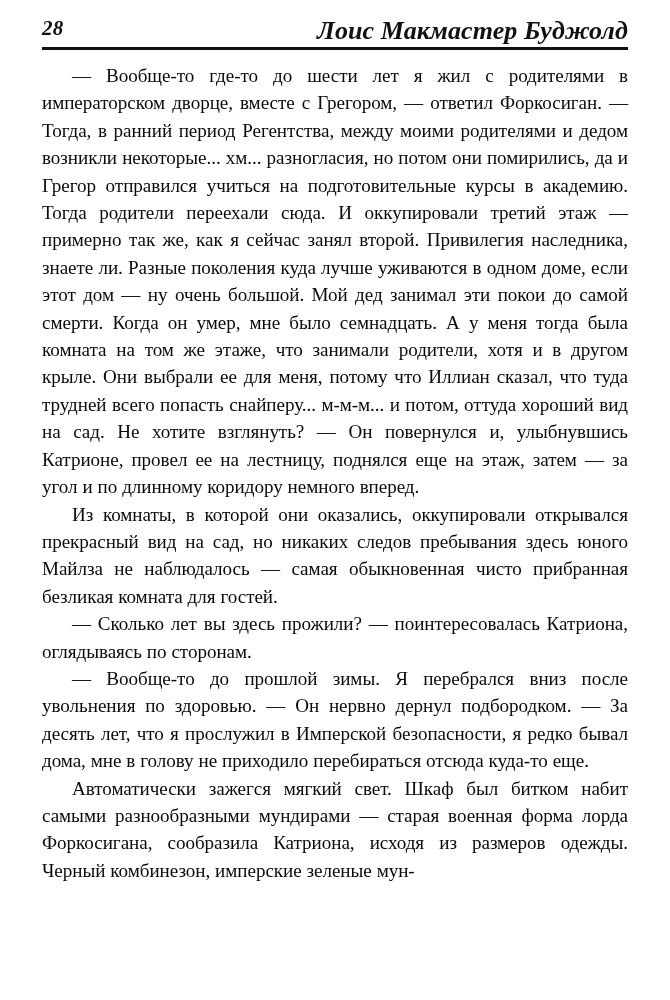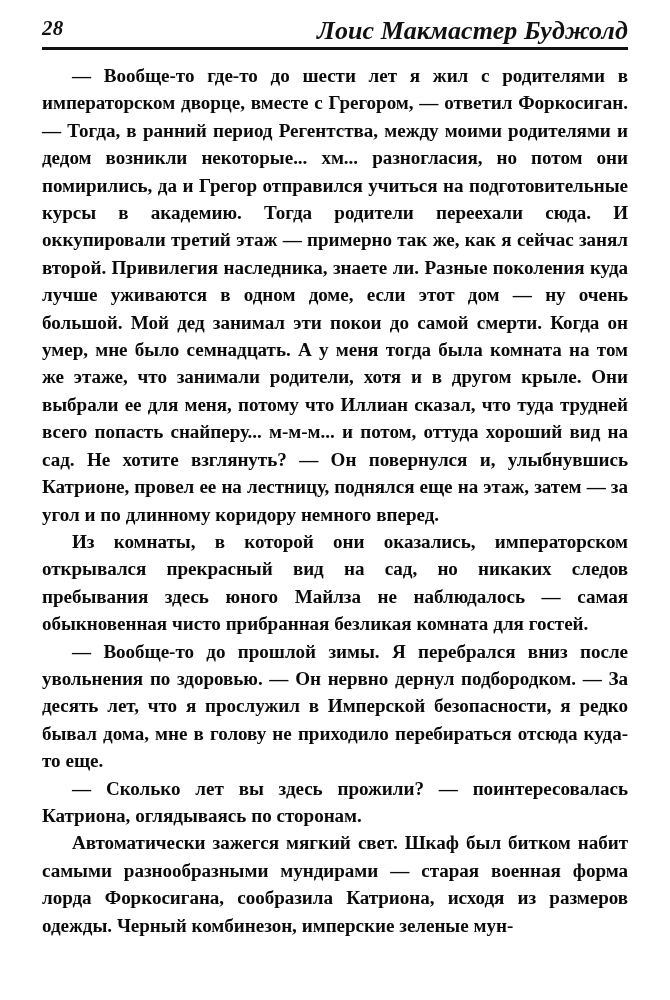--- a/index.html
+++ b/index.html
@@ -68,21 +68,21 @@
     left: 42px;
     top: 62px;
     width: 586px;
   }
 
   .para {
     margin: 0;
     text-indent: 30px;
     text-align: justify;
     font-family: "Liberation Serif", "DejaVu Serif", serif;
-    font-weight: 700;
+    font-weight: 400;
     font-size: 19.1px;
     line-height: 27.4px;
     letter-spacing: -0.05px;
     word-spacing: 0.2px;
     color: #0a0a0a;
     hyphens: manual;
   }
 
   .para:last-child {
     text-align-last: left;
@@ -95,19 +95,19 @@
 
   <div class="running-head">
     <span class="folio">28</span>
     <span class="author-name">Лоис Макмастер Буджолд</span>
   </div>
 
   <div class="head-rule"></div>
 
   <div class="text-block">
     <p class="para">— Вообще-то где-то до шести лет я жил с родителями в императорском дворце, вместе с Грегором, — ответил Форкосиган. — Тогда, в ранний период Регентства, между моими родителями и дедом возникли некоторые... хм... разногласия, но потом они помирились, да и Грегор отправился учиться на подготовительные курсы в академию. Тогда родители переехали сюда. И оккупировали третий этаж — примерно так же, как я сейчас занял второй. Привилегия наследника, знаете ли. Разные поколения куда лучше уживаются в одном доме, если этот дом — ну очень большой. Мой дед занимал эти покои до самой смерти. Когда он умер, мне было семнадцать. А у меня тогда была комната на том же этаже, что занимали родители, хотя и в другом крыле. Они выбрали ее для меня, потому что Иллиан сказал, что туда трудней всего попасть снайперу... м-м-м... и потом, оттуда хороший вид на сад. Не хотите взглянуть? — Он повернулся и, улыбнувшись Катрионе, провел ее на лестницу, поднялся еще на этаж, затем — за угол и по длинному коридору немного вперед.</p>
-    <p class="para">Из комнаты, в которой они оказались, императорском открывался прекрасный вид на сад, но никаких следов пребывания здесь юного Майлза не наблюдалось — самая обыкновенная чисто прибранная безликая комната для гостей.</p>
+    <p class="para">Из комнаты, в которой они оказались, оккупировали открывался прекрасный вид на сад, но никаких следов пребывания здесь юного Майлза не наблюдалось — самая обыкновенная чисто прибранная безликая комната для гостей.</p>
+    <p class="para">— Сколько лет вы здесь прожили? — поинтересовалась Катриона, оглядываясь по сторонам.</p>
     <p class="para">— Вообще-то до прошлой зимы. Я перебрался вниз после увольнения по здоровью. — Он нервно дернул подбородком. — За десять лет, что я прослужил в Имперской безопасности, я редко бывал дома, мне в голову не приходило перебираться отсюда куда-то еще.</p>
-    <p class="para">— Сколько лет вы здесь прожили? — поинтересовалась Катриона, оглядываясь по сторонам.</p>
     <p class="para">Автоматически зажегся мягкий свет. Шкаф был битком набит самыми разнообразными мундирами — старая военная форма лорда Форкосигана, сообразила Катриона, исходя из размеров одежды. Черный комбинезон, имперские зеленые мун-</p>
   </div>
 
 </div>
 
 </body></html>

